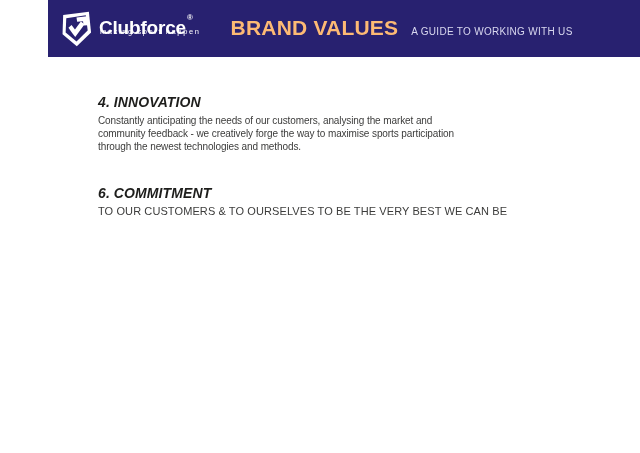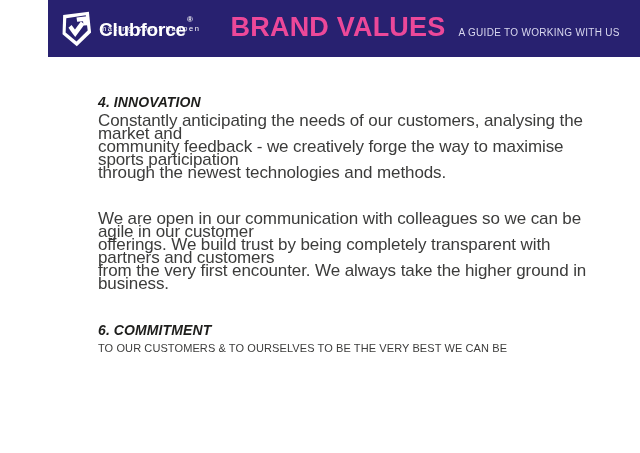--- a/index.html
+++ b/index.html
@@ -59,23 +59,23 @@
   .brand-tagline {
     position: absolute;
     left: 1px;
     top: 12px;
     color: #ffffff;
     font-size: 7.5px;
     letter-spacing: 1.6px;
     white-space: nowrap;
   }
   .doc-title {
-    color: #ec4899;
+    color: #fdba74;
     font-weight: bold;
-    font-size: 27px;
+    font-size: 21px;
     letter-spacing: 0.2px;
     margin-left: 38px;
     white-space: nowrap;
   }
   .doc-subtitle {
     color: #d9d8ef;
     font-size: 10px;
     letter-spacing: 0.3px;
     margin-left: 13px;
     white-space: nowrap;
@@ -95,21 +95,21 @@
     font-style: italic;
   }
   .section-subtitle {
     font-size: 11px;
     line-height: 12px;
     color: #3c3c3b;
     letter-spacing: 0.1px;
     margin-bottom: 9px;
   }
   .section-body {
-    font-size: 17px;
+    font-size: 10px;
     line-height: 13px;
     color: #3c3c3b;
     letter-spacing: -0.1px;
     white-space: pre-line;
   }
 </style>
 </head>
 <body>
 
 <div class="page">
@@ -135,23 +135,20 @@
   <main class="content">
 
     <section class="section">
       <div class="section-heading">4. INNOVATION</div>
       <p class="section-body">Constantly anticipating the needs of our customers, analysing the market and
 community feedback - we creatively forge the way to maximise sports participation
 through the newest technologies and methods.</p>
     </section>
 
     <section class="section">
-      <p class="section-body">We are open in our communication with colleagues so we can be agile in our customer
-offerings. We build trust by being completely transparent with partners and customers
-from the very first encounter. We always take the higher ground in business.</p>
     </section>
 
     <section class="section">
       <div class="section-heading">6. COMMITMENT</div>
       <div class="section-subtitle">TO OUR CUSTOMERS &amp; TO OURSELVES TO BE THE VERY BEST WE CAN BE</div>
     </section>
 
   </main>
 </div>
 

